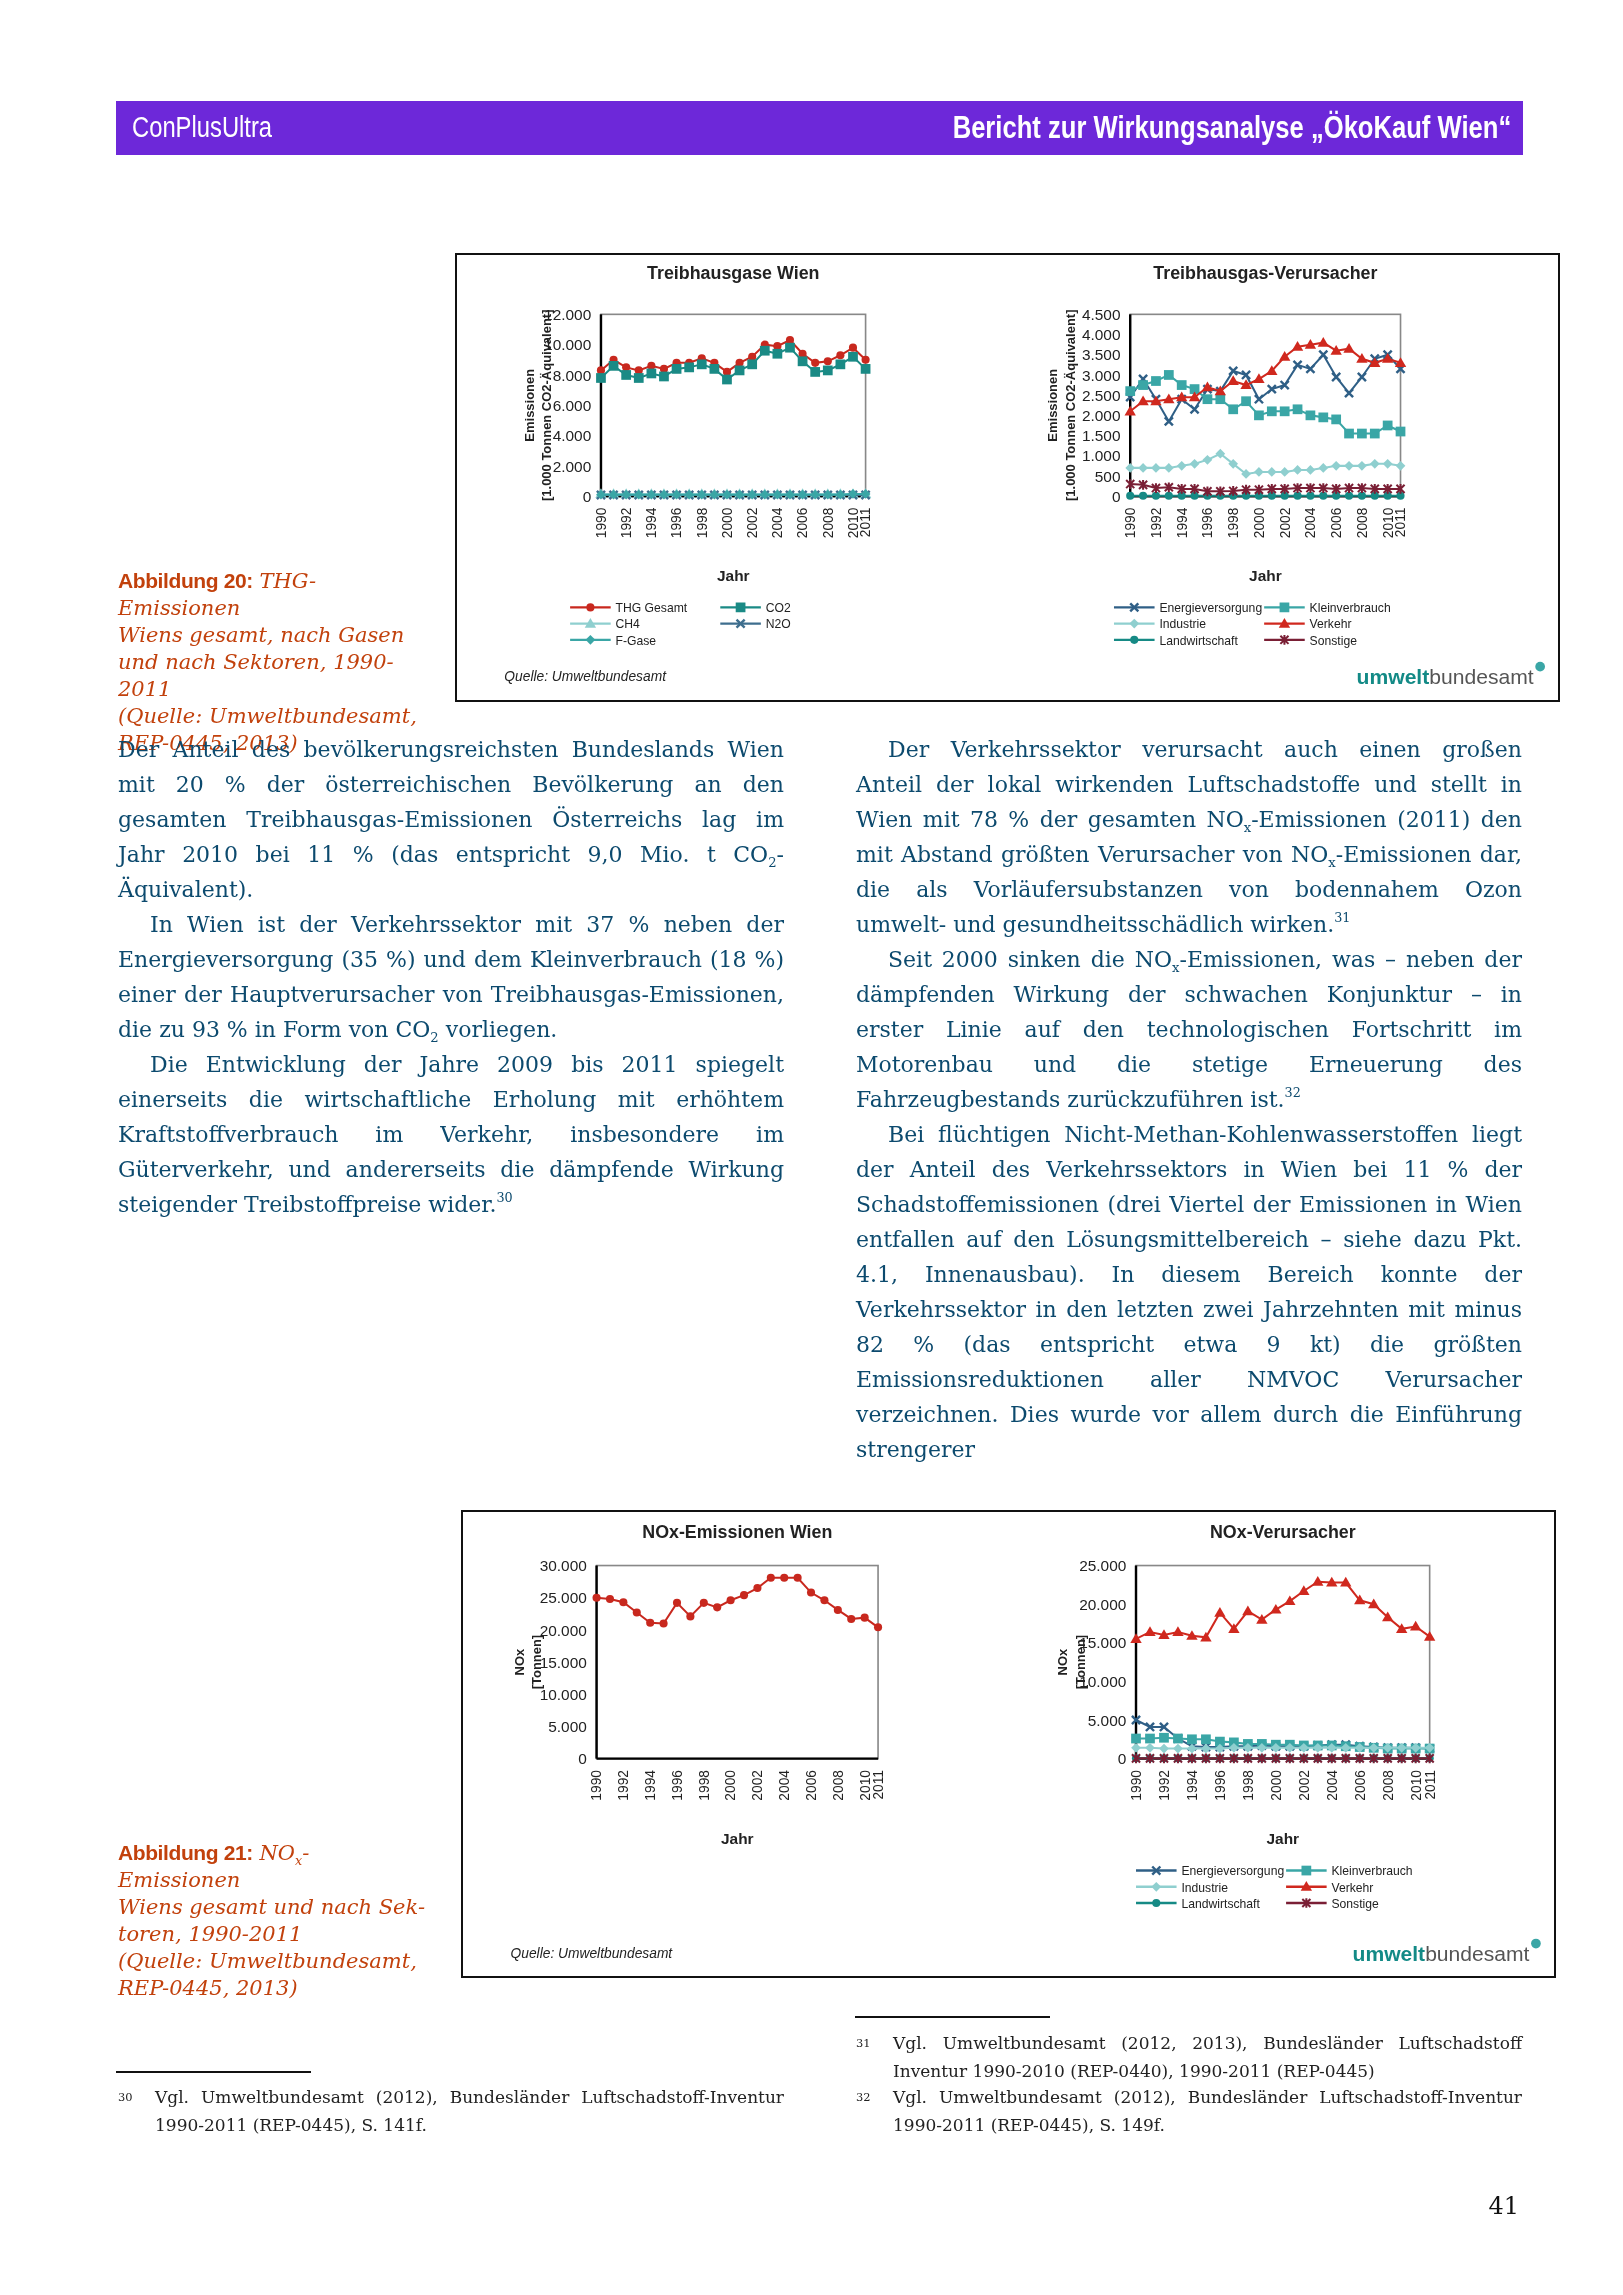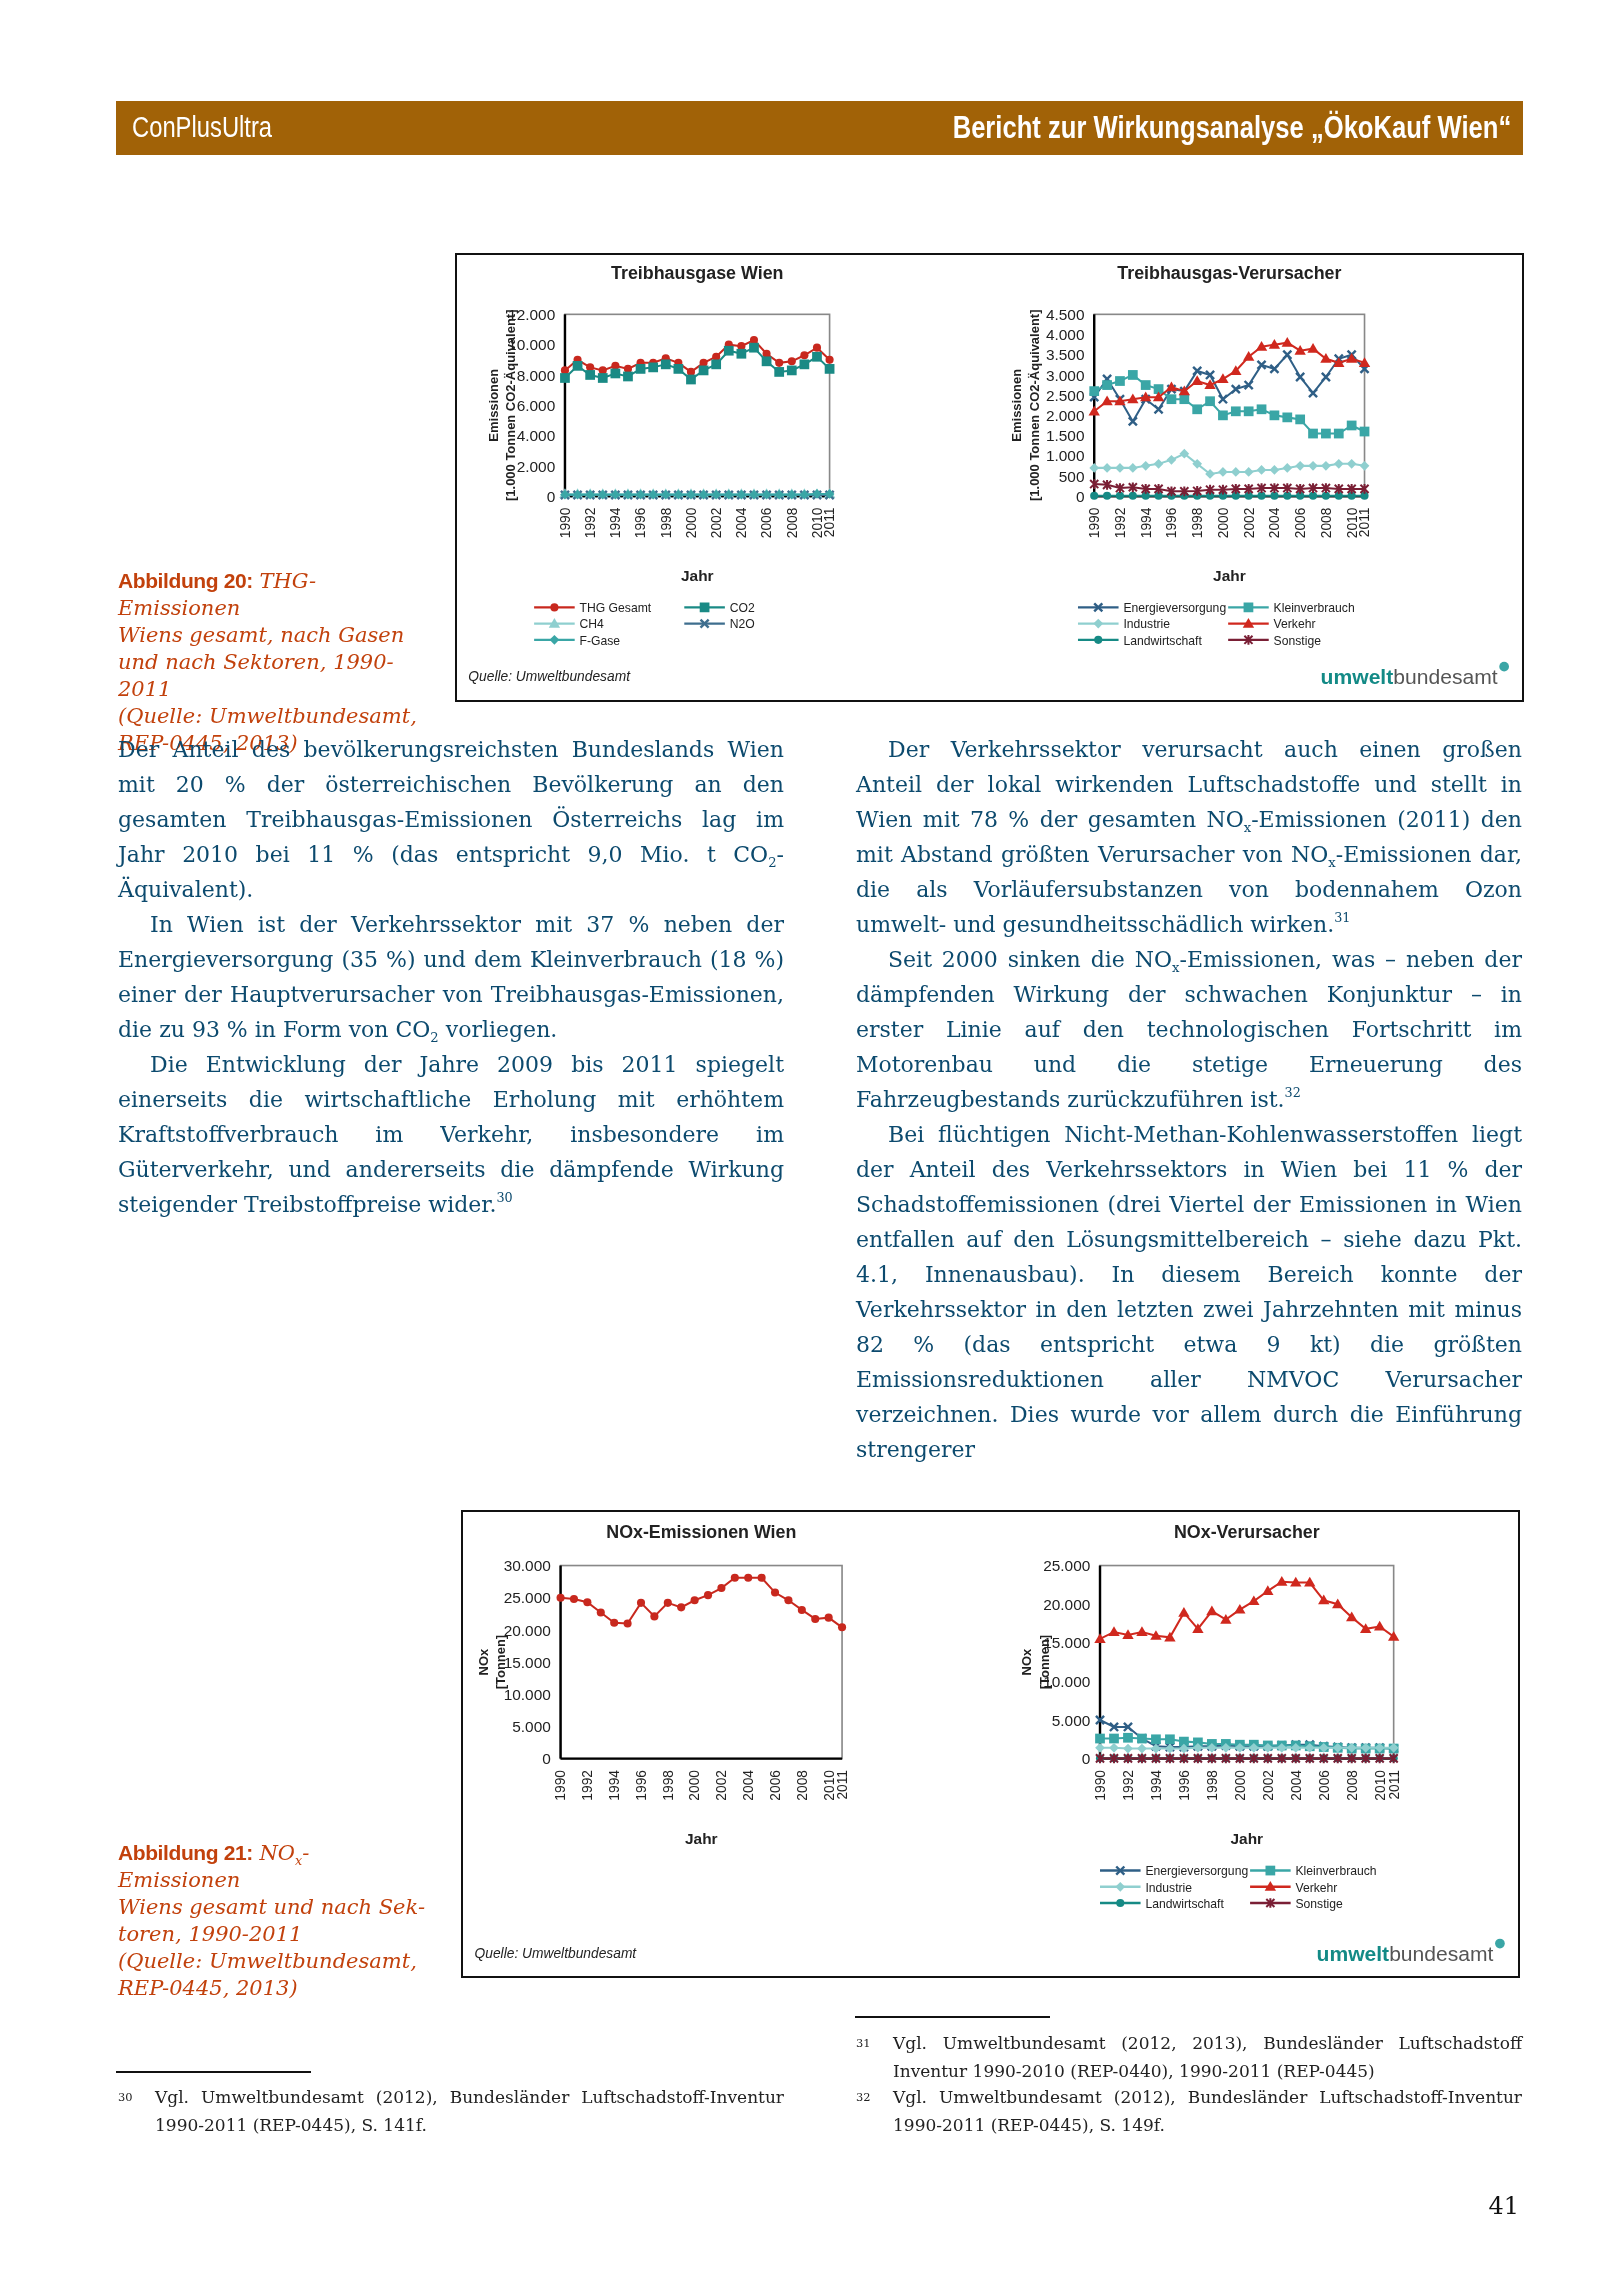--- a/index.html
+++ b/index.html
@@ -1,20 +1,20 @@
 <!DOCTYPE html>
 <html style="font-size:13px"><head>
 <meta charset="utf-8">
 <style>
   html,body{margin:0;padding:0;background:#fff;}
   body{width:1623px;height:2295px;position:relative;overflow:hidden;font-family:"DejaVu Serif",serif;color:#222;}
-  .header{position:absolute;left:116px;top:101px;width:1407px;height:54px;background:#a16207;color:#fff;}
+  .header{position:absolute;left:116px;top:101px;width:1407px;height:54px;background:#6d28d9;color:#fff;}
   .header .left{position:absolute;left:16px;top:9.7px;font-family:"Liberation Sans",sans-serif;font-size:29px;transform:scaleX(0.82);transform-origin:left center;}
   .header .right{position:absolute;right:11.4px;top:8px;font-family:"Liberation Sans",sans-serif;font-weight:bold;font-size:32px;transform:scaleX(0.8);transform-origin:right center;white-space:nowrap;}
-  .figbox{position:absolute;border:2.4px solid #111;background:#fff;}
+  .figbox{position:absolute;border:2.4px solid #111;background:#fff;padding-left:36px;}
   .fig1{left:455px;top:253px;width:1065px;height:445px;}
   .fig2{left:461px;top:1510px;width:1055px;height:464px;}
   .caption{position:absolute;left:118px;width:308px;font-size:21px;line-height:27px;font-style:italic;color:#c2410c;}
   .caption b{font-style:normal;font-family:"Liberation Sans",sans-serif;font-weight:bold;font-size:21px;letter-spacing:-0.4px;}
   .col{position:absolute;width:666px;font-size:22px;line-height:35px;text-align:justify;color:#0c4a6e;}
   .col p{margin:0;}
   .col p.ind{text-indent:32px;}
   sub{font-size:60%;vertical-align:-4.9px;line-height:0;}
   sup{font-size:58%;vertical-align:9.7px;line-height:0;}
   .fn-rule{position:absolute;height:2.4px;background:#111;}

